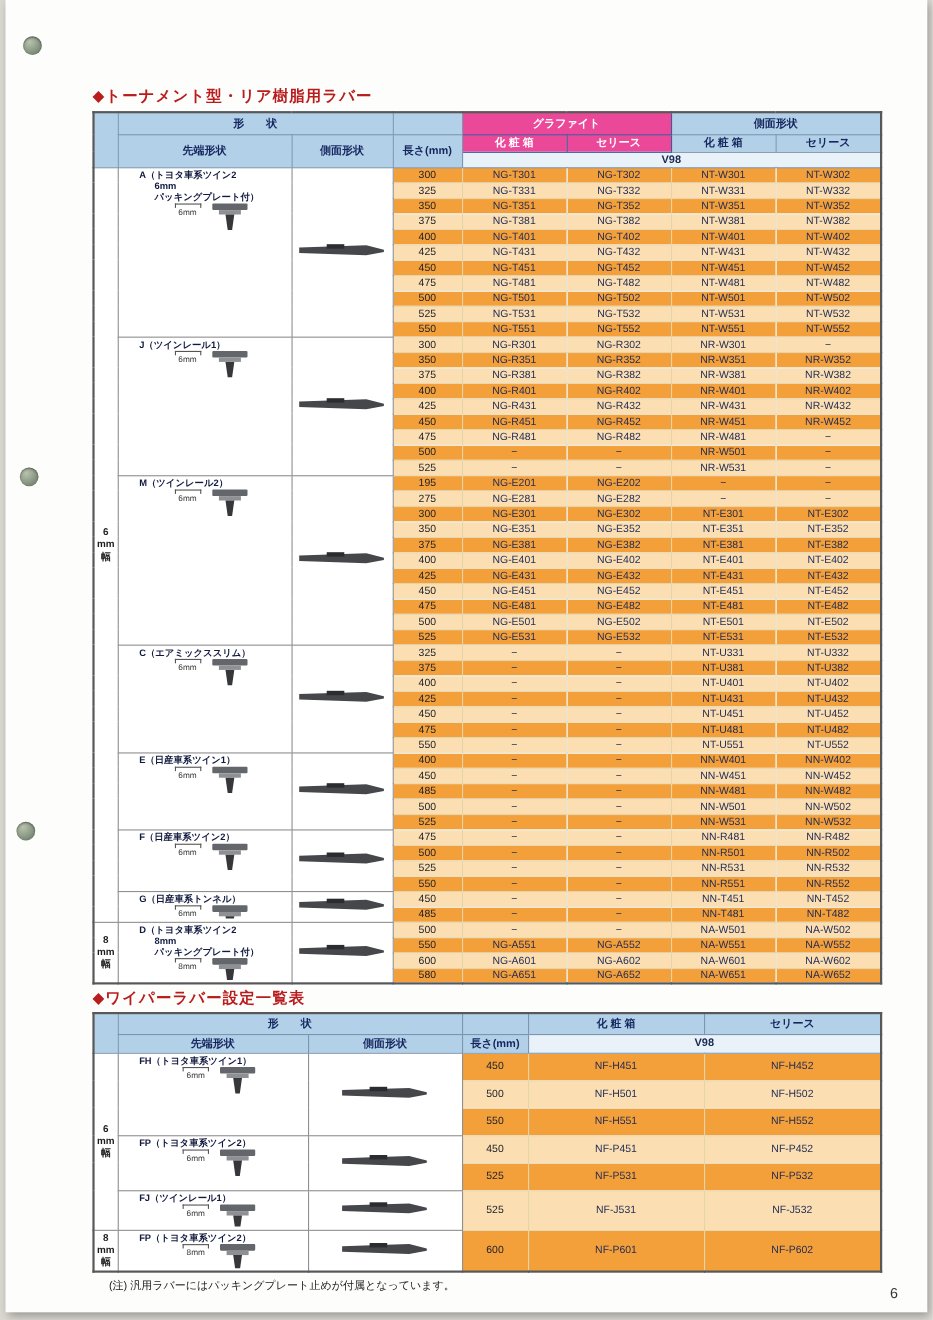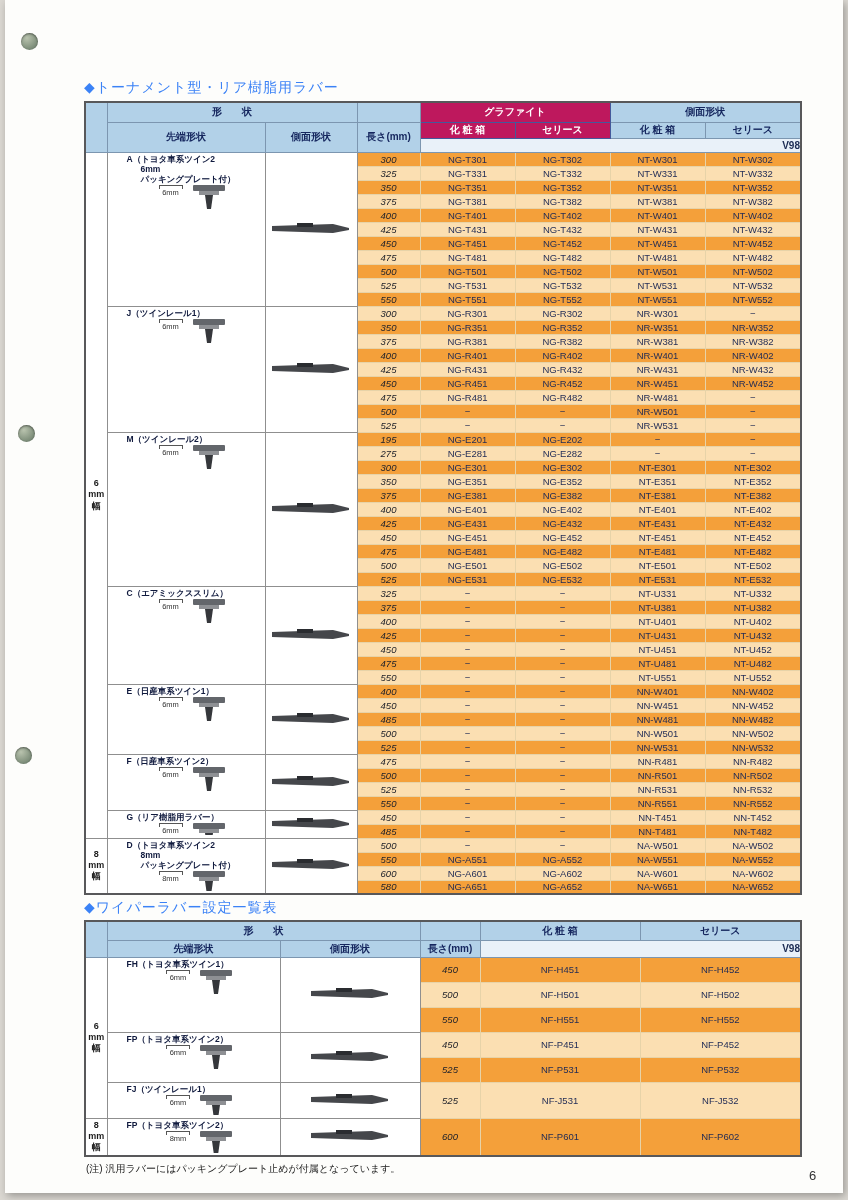--- a/index.html
+++ b/index.html
@@ -10,51 +10,51 @@
   .hole{position:absolute;width:17px;height:17px;border-radius:50%;
         background:radial-gradient(circle at 35% 30%,#b9c3ae,#80907c 65%,#5f7060);
         box-shadow:inset 0 1px 2px rgba(0,0,0,.45);}
   #hole-1{left:16px;top:33px;} #hole-2{left:13px;top:425px;} #hole-3{left:10px;top:747px;}
 
   .banner{position:absolute;left:68px;top:27px;width:582px;height:38px;
           background:linear-gradient(180deg,#26438f,#142c6d);
           display:flex;align-items:center;justify-content:center;}
   .banner span{color:#fff;font-size:23px;font-weight:bold;letter-spacing:3px;}
 
-  .sec-head{position:absolute;color:#3b82f6;font-size:14px;font-weight:normal;letter-spacing:1px;}
+  .sec-head{position:absolute;color:#b91c1c;font-size:14px;font-weight:bold;letter-spacing:1px;}
   #sec1-head{left:79px;top:79px;} #sec2-head{left:79px;top:899px;}
 
   table{position:absolute;border-collapse:collapse;table-layout:fixed;background:#fff;}
   #table1{left:79px;top:101px;width:716px;border:2px solid #58585a;}
   #table2{left:79px;top:920px;width:716px;border:2px solid #58585a;}
 
   th{background:#b2d1e8;color:#15265e;font-size:10px;font-weight:bold;
      border:1px solid #7c96b0;padding:0;text-align:center;vertical-align:middle;}
-  th.g{background:#be185d;color:#fff;border-color:#44599b;}
-  th.v98{background:#e9f1f9;color:#1a2a52;font-size:10px;text-align:right;}
+  th.g{background:#ec4899;color:#fff;border-color:#44599b;}
+  th.v98{background:#e9f1f9;color:#1a2a52;font-size:10px;}
 
   td{border:1px solid #e7d3a8;font-size:9.5px;text-align:center;vertical-align:middle;
      color:#1f2a55;padding:0;overflow:hidden;}
   tr.orange td{background:#f4a03a;}
   tr.cream  td{background:#fbdfb2;}
   tr.gstart td{border-top:1px solid #6f6f6f;}
   tr td.wcell,tr td.tcell,tr td.scell{background:#fff;border:1px solid #8f8f8f;}
-  td.lcell{color:#20222a;font-style:italic;}
+  td.lcell{color:#20222a;}
 
   .wcell{font-size:9px;font-weight:bold;color:#1c1c1c;line-height:1.25;}
   .tcell{vertical-align:top;padding-left:16px;}
   .twrap{overflow:hidden;display:flex;flex-wrap:wrap;justify-content:center;align-content:flex-start;}
   .glabel{width:100%;text-align:left;font-size:8.5px;line-height:1.2;color:#101a3e;
           padding:1px 0 0 3px;font-weight:bold;}
   .glabel div:nth-child(n+2){padding-left:14px;}
   .measure{display:flex;flex-direction:column;align-items:center;margin:1px 5px 0 0;}
   .measure i{display:block;width:22px;height:3px;border:1px solid #555;border-bottom:none;font-style:normal;}
   .measure span{font-size:7.5px;color:#333;line-height:1.1;}
 
-  .foot{position:absolute;left:81px;top:1162px;font-size:10px;color:#222;}
+  .foot{position:absolute;left:94px;top:1162px;font-size:10px;color:#222;}
   .pagenum{position:absolute;left:804px;top:1168px;font-size:13px;color:#333;}
 </style>
 </head>
 <body>
 
 <div class="page">
   <div class="hole" id="hole-1"></div>
   <div class="hole" id="hole-2"></div>
   <div class="hole" id="hole-3"></div>
 
@@ -543,21 +543,21 @@
           <td class="lcell">550</td>
           <td class="ccell">−</td>
           <td class="ccell">−</td>
           <td class="ccell">NN-R551</td>
           <td class="ccell">NN-R552</td>
         </tr>
         <tr class="cream gstart" style="height: 14px;">
           <td class="tcell" rowspan="2">
             <div class="twrap" style="height:24px">
               <div class="glabel">
-                <div>G（リア樹脂用ラバー）</div>
+                <div>G（日産車系トンネル）</div>
               </div>
               <div class="measure">
                 <i></i>
                 <span>6mm</span>
               </div>
               <svg width="42" height="26" viewBox="0 0 42 26">
                 <rect x="5" y="1" width="32" height="6" rx="1" fill="#63666b"></rect>
                 <rect x="11" y="7" width="20" height="4" fill="#8e9094"></rect>
                 <polygon points="17,11 25,11 23,25 19,25" fill="#35373b"></polygon>
               </svg>

